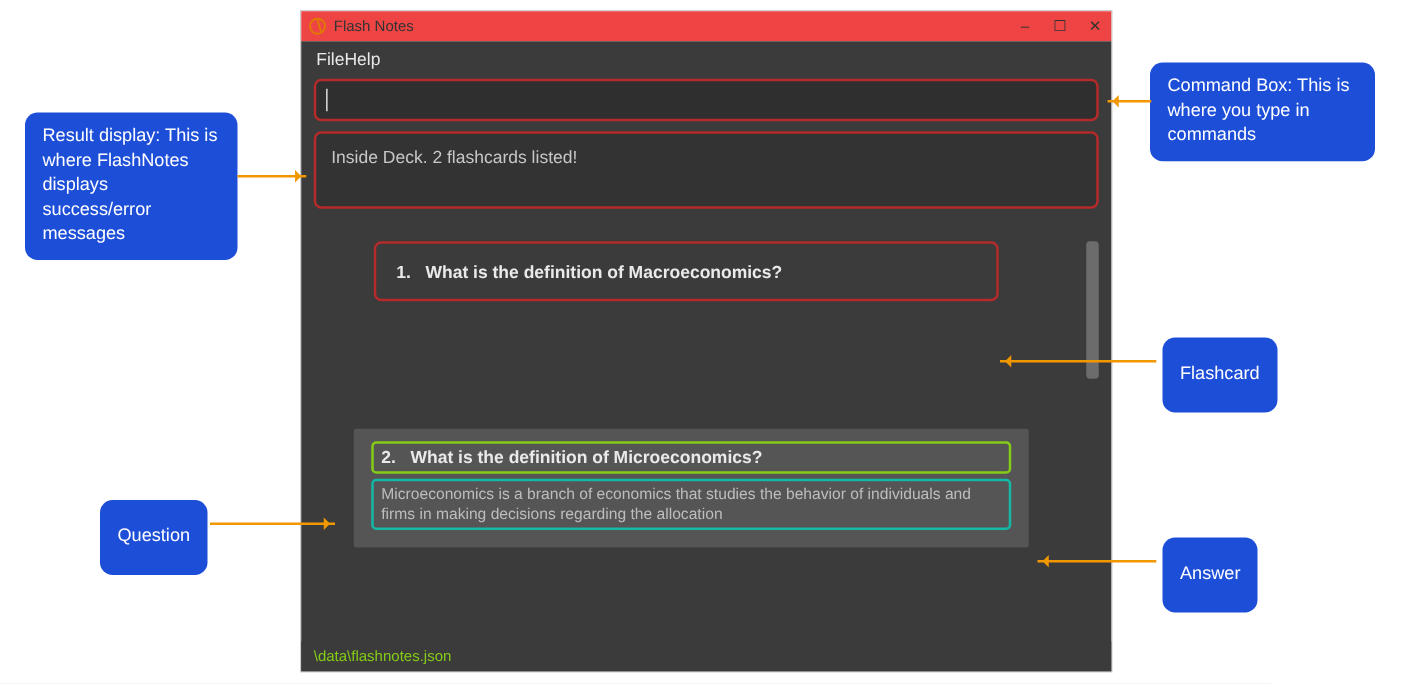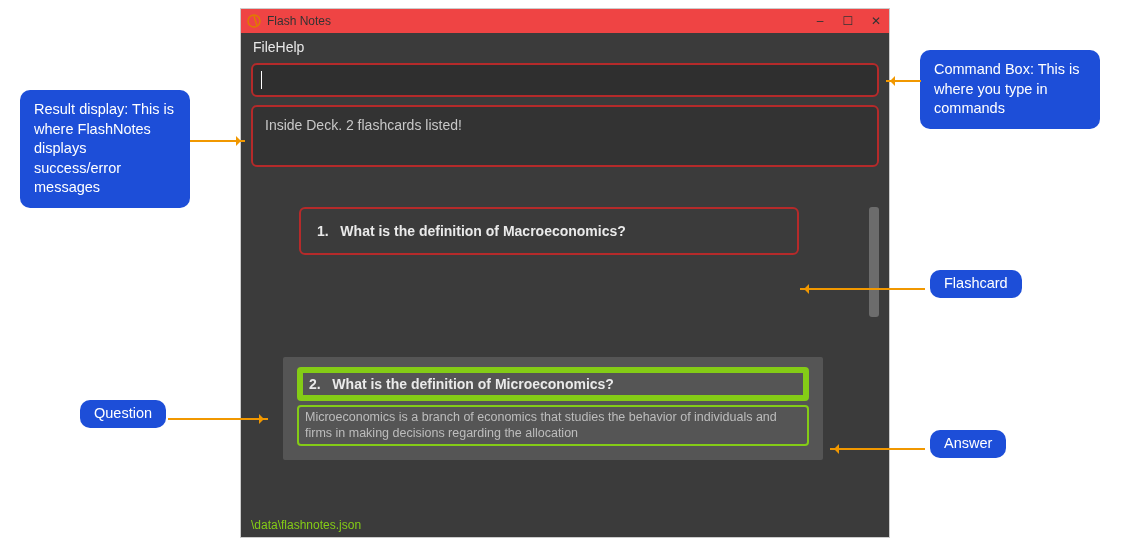--- a/index.html
+++ b/index.html
@@ -19,37 +19,37 @@
   .menubar span { cursor: default; }
 
   .cmd-wrap { margin: 0 10px; border: 2px solid #b52a2a; border-radius: 6px; height: 34px; background: #2f2f2f; display:flex; align-items:center; padding: 0 8px;}
   .cmd-input { width: 100%; background: transparent; border: none; outline: none; color: #eee; font-size: 14px; }
   .cmd-cursor { width:1px; height:18px; background:#fff; animation: blink 1s steps(1) infinite; }
   @keyframes blink { 50% { opacity: 0; } }
 
   .result-wrap { margin: 8px 10px 0 10px; border: 2px solid #b52a2a; border-radius: 6px; background: #333; padding: 10px 12px 20px 12px; font-size: 14px; color: #c8c8c8; min-height: 62px; }
 
   .deck-area { margin: 26px 12px 6px 12px; flex:1; position: relative; }
-  .deck-inner { position: relative; height: 100%; margin-top: 14px; }
+  .deck-inner { position: relative; height: 100%; }
 
   .card { position: absolute; left: 46px; width: 500px; border-radius: 6px; padding: 14px 16px; }
   .card.card1 { top: 0; border: 2px solid #b52a2a; background: transparent; }
   .card.card2 { top: 150px; width: 540px; left: 30px; background: #555; padding: 10px 14px 14px 14px; border-radius: 2px;}
   .card .q-row { font-weight: 600; color: #eaeaea; font-size: 14px; }
   .card .a-row { color: #bdbdbd; font-size: 12.5px; margin-top: 4px; line-height: 1.3; }
-  .card.card2 .q-box { border: 6px solid #84cc16; border-radius: 4px; padding: 2px 6px; margin-bottom: 2px; display:block;}
-  .card.card2 .a-box { border: 2px solid #84cc16; border-radius: 4px; padding: 2px 6px; display:block;}
+  .card.card2 .q-box { border: 2px solid #84cc16; border-radius: 4px; padding: 2px 6px; margin-bottom: 2px; display:block;}
+  .card.card2 .a-box { border: 2px solid #14b8a6; border-radius: 4px; padding: 2px 6px; display:block;}
 
   .scroll-thumb { position:absolute; right: -2px; top: 0; width: 10px; height: 110px; background:#6c6c6c; border-radius: 3px;}
 
   .statusbar { padding: 5px 10px; font-size: 12px; color: #84cc16; background:#3b3b3b;}
 
   
   .callout { position: absolute; background: #1d4ed8; color: #fff; font-size: 14.5px; line-height: 1.35; padding: 10px 14px; border-radius: 10px; }
-  .callout.small { padding: 4px 14px; }
+  .callout.small { padding: 20px 14px; }
 
   
   .arrow { position: absolute; height: 2px; background: #f19800; }
   .arrow::after { content:""; position:absolute; right:-1px; top:-4px; border: 5px solid transparent; border-left-color: #f19800; }
   .arrow.left-point::after { left:-1px; right:auto; border: 5px solid transparent; border-right-color:#f19800; }
 
 </style>
 </head>
 <body>
 <div class="stage">

